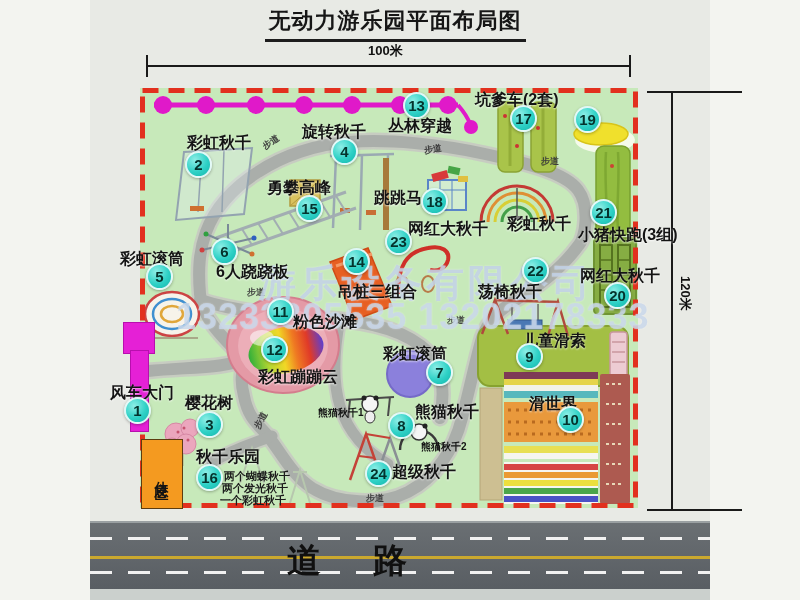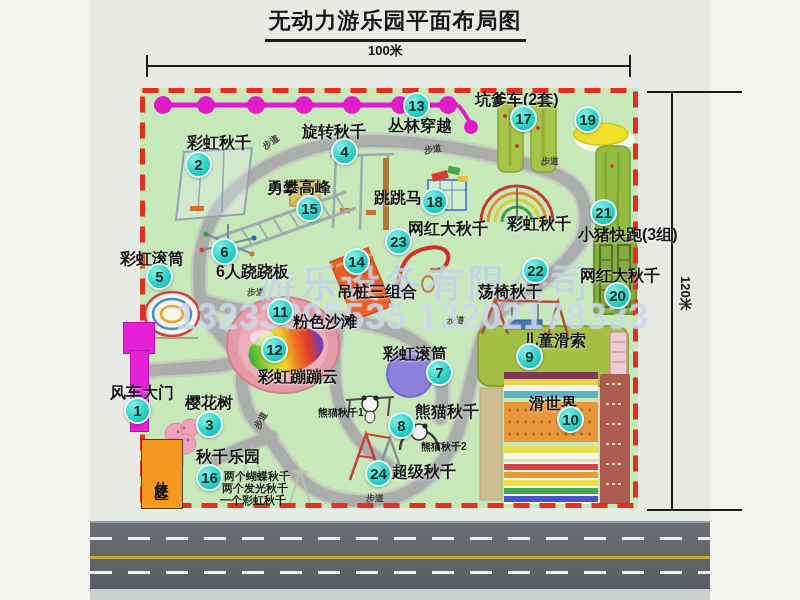--- a/index.html
+++ b/index.html
@@ -343,15 +343,16 @@
   <div class="badge" style="left:604px;top:282px;">20</div>
   <div class="badge" style="left:590px;top:199px;">21</div>
   <div class="badge" style="left:522px;top:257px;">22</div>
   <div class="badge" style="left:385px;top:228px;">23</div>
   <div class="badge" style="left:365px;top:460px;">24</div>
 
   <div id="road">
     <div class="dash" style="top:14px;"></div>
     <div id="yline"></div>
     <div class="dash" style="top:48px;"></div>
+    <div id="roadlabel">道路</div>
   </div>
   <div id="belowroad"></div>
 </div>
 
 </body></html>

